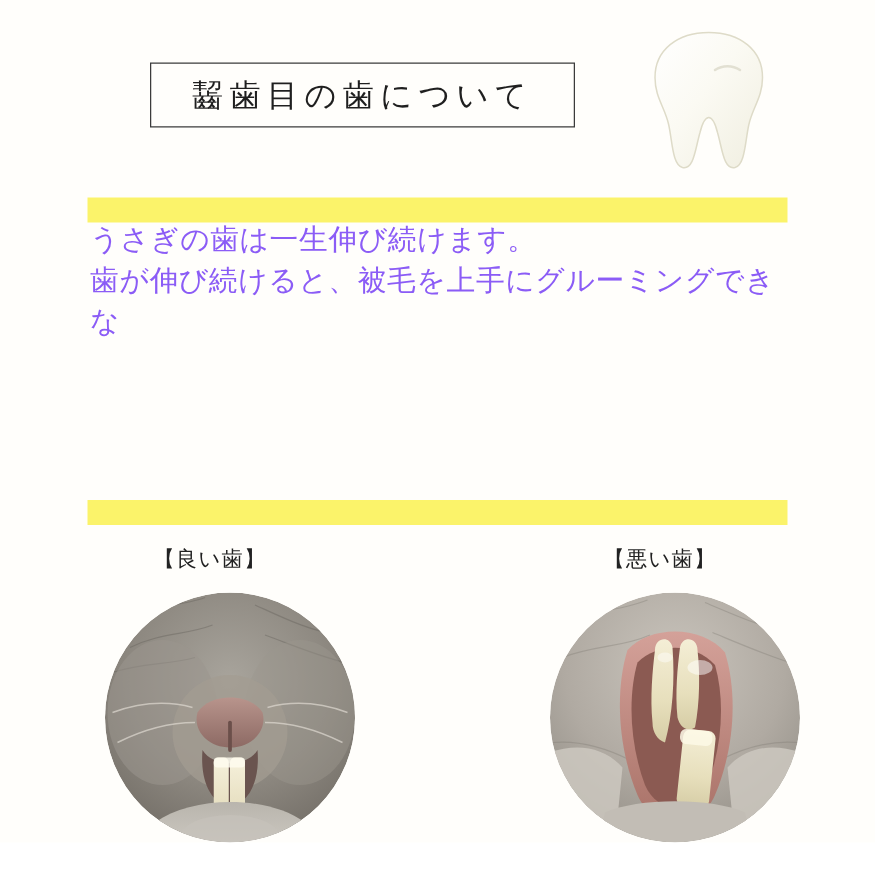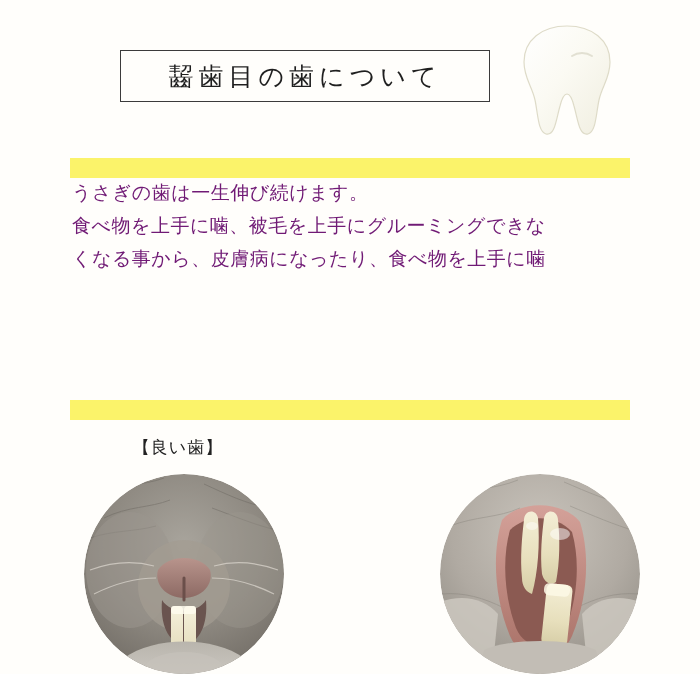--- a/index.html
+++ b/index.html
@@ -19,21 +19,21 @@
     position: relative;
     width: 700px;
     height: 700px;
   }
 
   
   .title-box {
     position: absolute;
     left: 120px;
     top: 50px;
-    width: 370px;
+    width: 340px;
     height: 52px;
     border: 1.5px solid #3b3b3b;
     box-sizing: border-box;
     display: flex;
     align-items: center;
     justify-content: center;
   }
   .title-text {
     font-size: 25px;
     letter-spacing: 5px;
@@ -61,40 +61,40 @@
   }
   .hl-top { top: 158px; }
   .hl-bottom { top: 400px; }
 
   
   .body-text {
     position: absolute;
     left: 72px;
     top: 176px;
     width: 570px;
-    font-size: 19px;
+    font-size: 23px;
     line-height: 33px;
-    color: #701a75;
+    color: #8b5cf6;
     letter-spacing: 0.5px;
   }
   .body-text p {
     margin: 0;
   }
 
   
   .caption {
     position: absolute;
     top: 436px;
     font-size: 17px;
     color: #222;
     letter-spacing: 1px;
     text-align: center;
     width: 200px;
   }
-  .caption-good { left: 78px; }
+  .caption-good { left: 68px; }
   .caption-bad { left: 428px; }
 
   
   .photo {
     position: absolute;
     top: 474px;
     width: 200px;
     height: 200px;
     border-radius: 50%;
     overflow: hidden;
@@ -133,25 +133,25 @@
       <path d="M55 6 C30 6 12 20 12 42 C12 58 20 66 23 80 C26 94 26 112 34 114 C43 116 44 100 48 86 C50 78 52 74 55 74 C58 74 60 78 62 86 C66 100 67 116 76 114 C84 112 84 94 87 80 C90 66 98 58 98 42 C98 20 80 6 55 6 Z" fill="url(#toothgrad)" stroke="#dedbc8" stroke-width="1.2"></path>
       <path d="M60 36 C66 32 74 32 80 36" fill="none" stroke="#e2e0d2" stroke-width="2" stroke-linecap="round"></path>
     </svg>
   </div>
 
   <div class="hl-bar hl-top"></div>
   <div class="hl-bar hl-bottom"></div>
 
   <div class="body-text">
     <p>うさぎの歯は一生伸び続けます。</p>
-    <p>食べ物を上手に噛、被毛を上手にグルーミングできな</p>
-    <p>くなる事から、皮膚病になったり、食べ物を上手に噛</p>
+    <p>歯が伸び続けると、被毛を上手にグルーミングできな</p>
   </div>
 
   <div class="caption caption-good">【良い歯】</div>
+  <div class="caption caption-bad">【悪い歯】</div>
 
   <div class="photo photo-good">
     <svg width="200" height="200" viewBox="0 0 200 200" xmlns="http://www.w3.org/2000/svg">
       <defs>
         <radialGradient id="gfur" cx="50%" cy="35%" r="75%">
           <stop offset="0%" stop-color="#a8a49c"></stop>
           <stop offset="55%" stop-color="#8d8880"></stop>
           <stop offset="100%" stop-color="#6d6861"></stop>
         </radialGradient>
         <linearGradient id="gnose" x1="0" y1="0" x2="0" y2="1">

